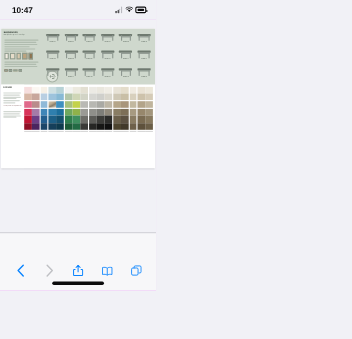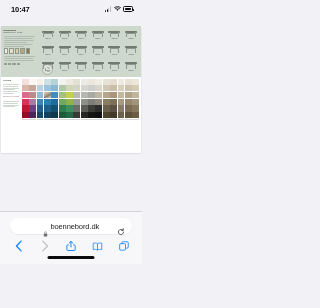--- a/index.html
+++ b/index.html
@@ -512,35 +512,20 @@
               <i></i>
             </div>
         </div>
       </div>
 
     </div>
   </div>
 
   <div class="chrome">
 
-    <div class="urlbar">
-      <span class="lockico">
-        <svg viewBox="0 0 10 12" width="5" height="6" aria-hidden="true">
-          <path d="M3 5 V3.4 a2 2 0 0 1 4 0 V5" stroke="#6e6e73" stroke-width="1.1" fill="none"></path>
-          <rect x="1.6" y="5" width="6.8" height="6" rx="1.2" fill="#6e6e73"></rect>
-        </svg>
-      </span>
-      <span class="url-text">boennebord.dk</span>
-      <span class="reload">
-        <svg viewBox="0 0 16 16" width="8" height="8" aria-hidden="true">
-          <path d="M13.2 8 a5.2 5.2 0 1 1-1.6-3.7" stroke="#1d1d1f" stroke-width="1.4" fill="none" stroke-linecap="round"></path>
-          <path d="M12.6 1.3 V4.7 H9.2" stroke="#1d1d1f" stroke-width="1.4" fill="none" stroke-linecap="round" stroke-linejoin="round"></path>
-        </svg>
-      </span>
-    </div>
 
     <div class="toolbar">
       <div class="tb-btn">
         <svg viewBox="0 0 12 18" width="8" height="12" aria-hidden="true">
           <path d="M9.2 1.6 L2.2 9 L9.2 16.4" stroke="#0a84ff" stroke-width="1.9" fill="none" stroke-linecap="round" stroke-linejoin="round"></path>
         </svg>
       </div>
       <div class="tb-btn">
         <svg viewBox="0 0 12 18" width="8" height="12" aria-hidden="true">
           <path d="M2.8 1.6 L9.8 9 L2.8 16.4" stroke="#bfc0c4" stroke-width="1.9" fill="none" stroke-linecap="round" stroke-linejoin="round"></path>

